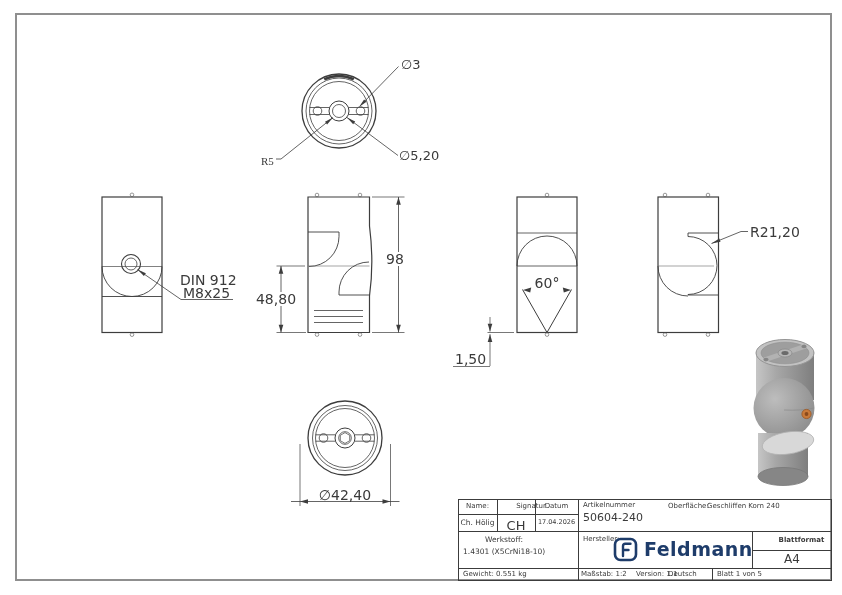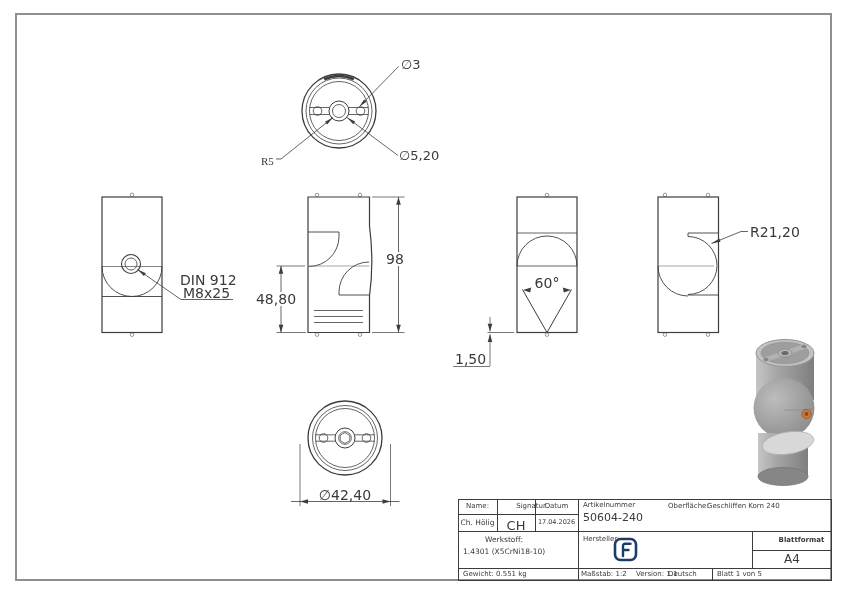--- a/index.html
+++ b/index.html
@@ -215,20 +215,21 @@
 
   <span class="tbt" style="left:485px;top:536px;font-size:7.5px;">Werkstoff:</span>
   <span class="tbt" style="left:463px;top:548px;font-size:7.5px;">1.4301 (X5CrNi18-10)</span>
   <span class="tbt" style="left:583px;top:536px;">Hersteller:</span>
 
   <div class="brandrow">
     <svg width="25" height="25" viewBox="0 0 25 25">
       <rect x="2" y="2" width="21" height="21" rx="5.5" fill="none" stroke="#1e3c6a" stroke-width="2.6"></rect>
       <path d="M10,19 V9 Q10,6.8 12.2,6.8 H17.5 M10,13 H15.5" fill="none" stroke="#1e3c6a" stroke-width="2.4" stroke-linecap="round"></path>
     </svg>
+    <span class="brandtext">Feldmann</span>
   </div>
 
   <span class="tbt c" style="left:752px;top:537px;width:99px;font-weight:bold;">Blattformat</span>
   <span class="tbt c" style="left:752px;top:553px;width:80px;font-size:12px;">A4</span>
 
   <span class="tbt" style="left:463px;top:571px;">Gewicht: 0.551 kg</span>
   <span class="tbt" style="left:581px;top:571px;">Maßstab: 1:2</span>
   <span class="tbt" style="left:636px;top:571px;">Version: 1.1</span>
   <span class="tbt" style="left:668px;top:571px;">Deutsch</span>
   <span class="tbt" style="left:717px;top:571px;">Blatt 1 von 5</span>

